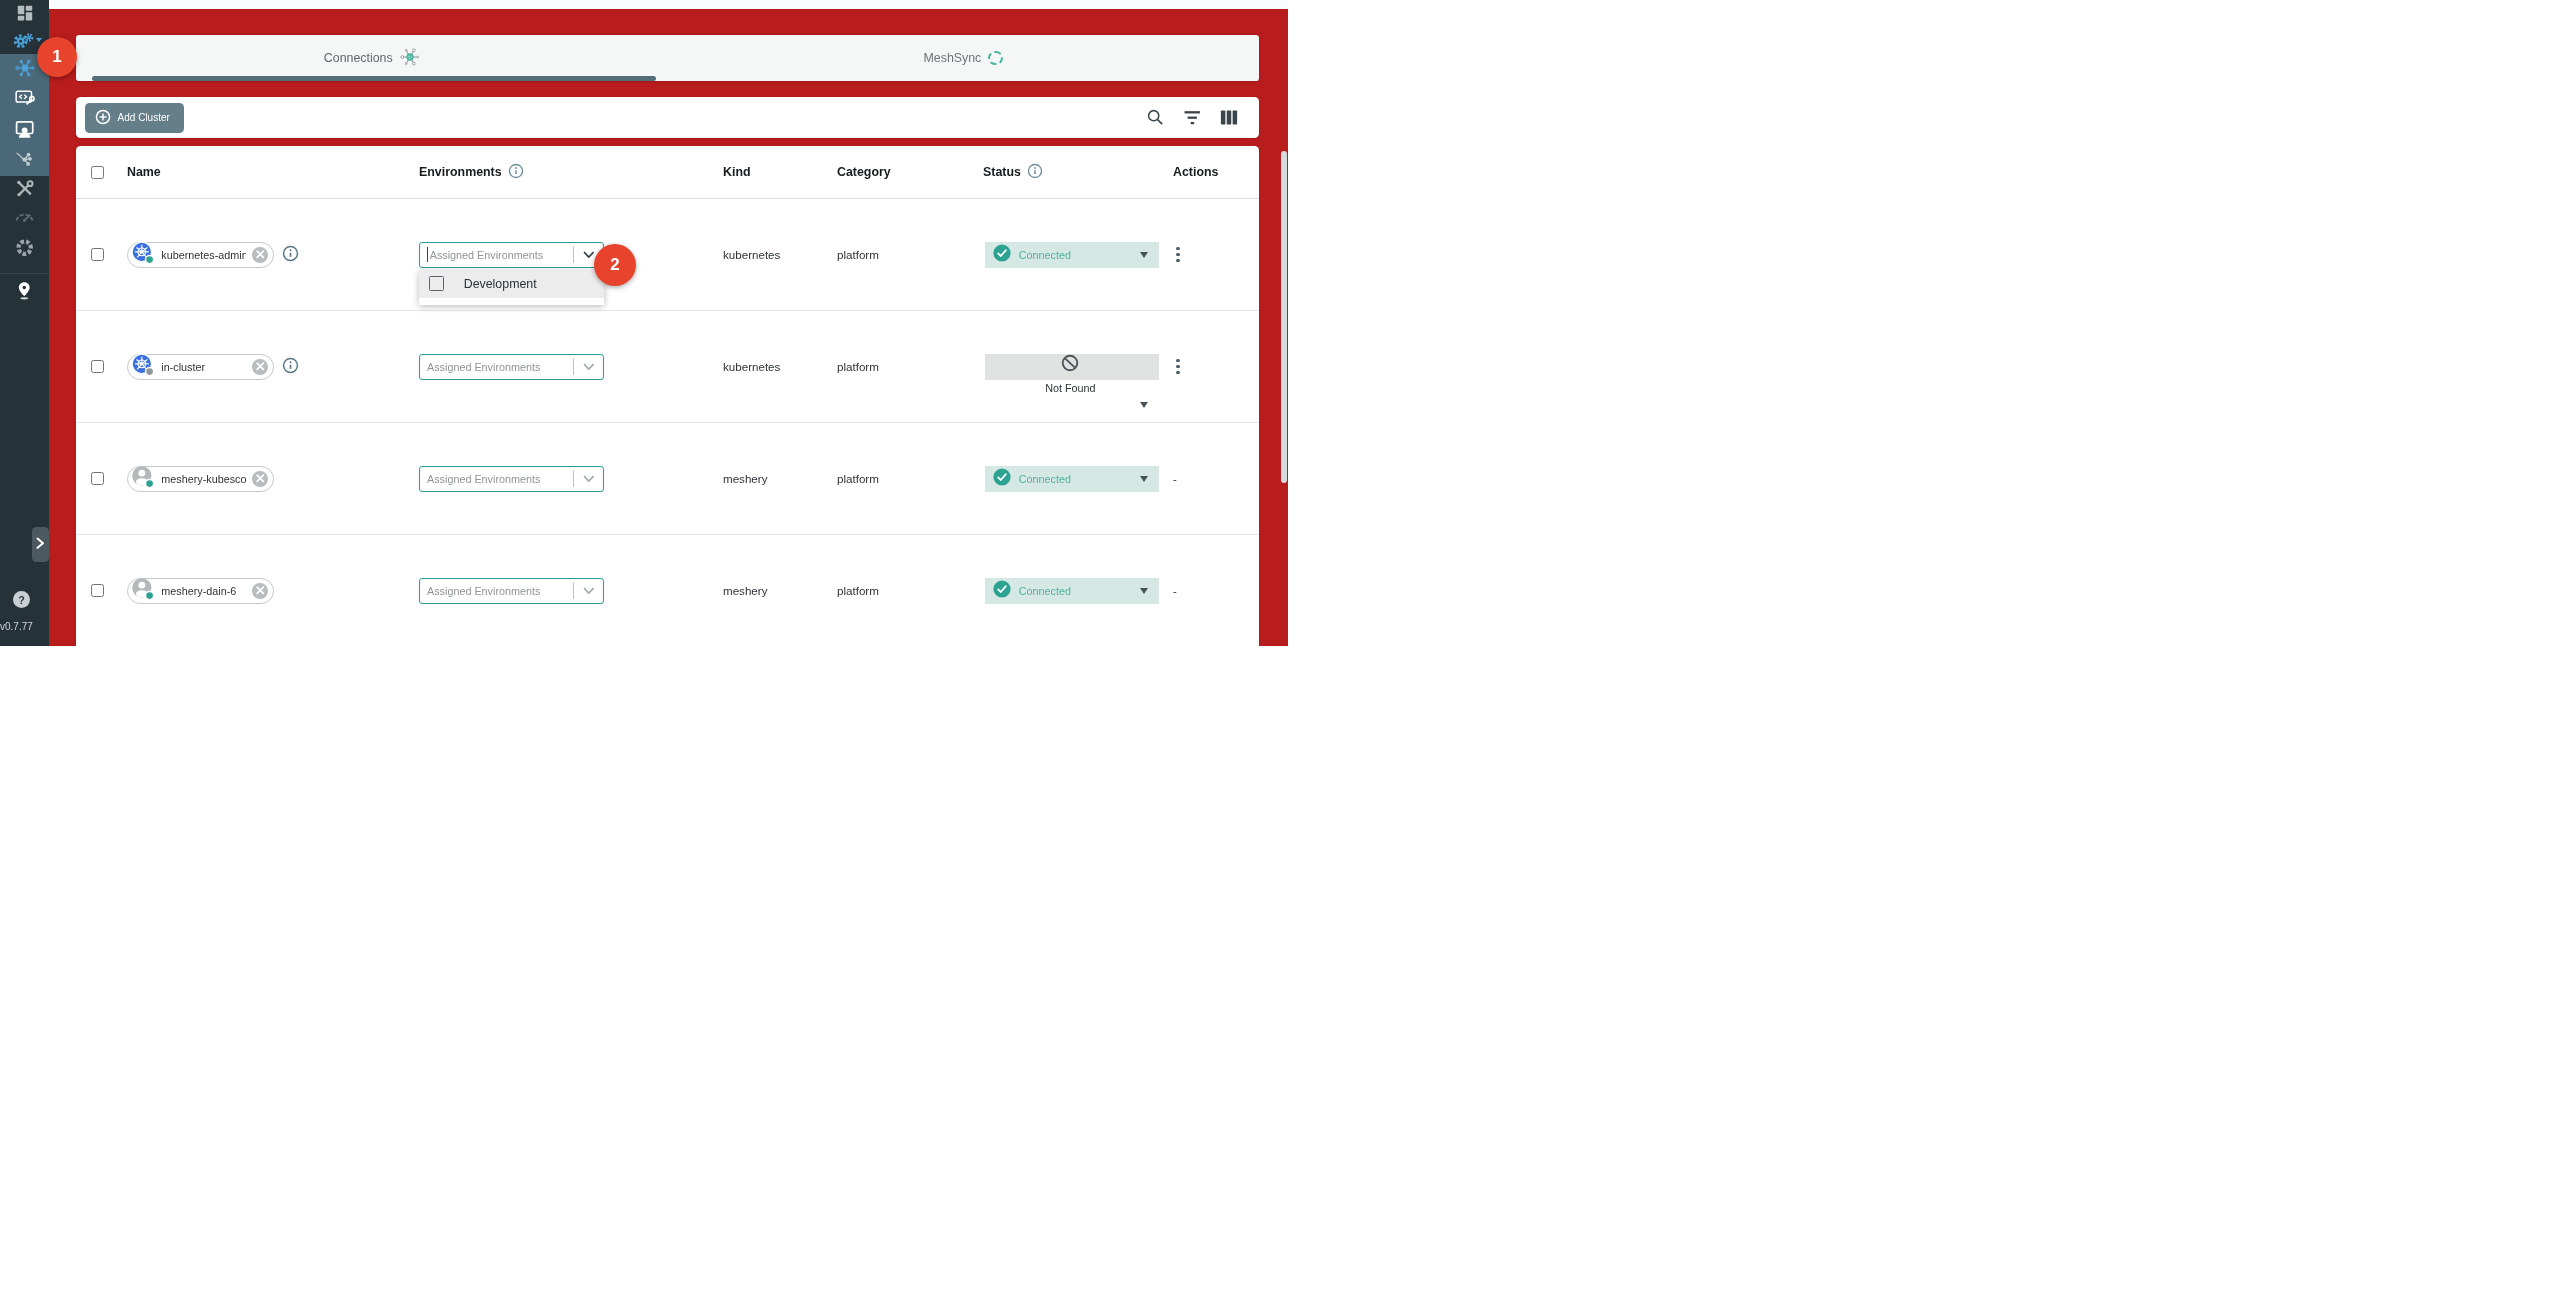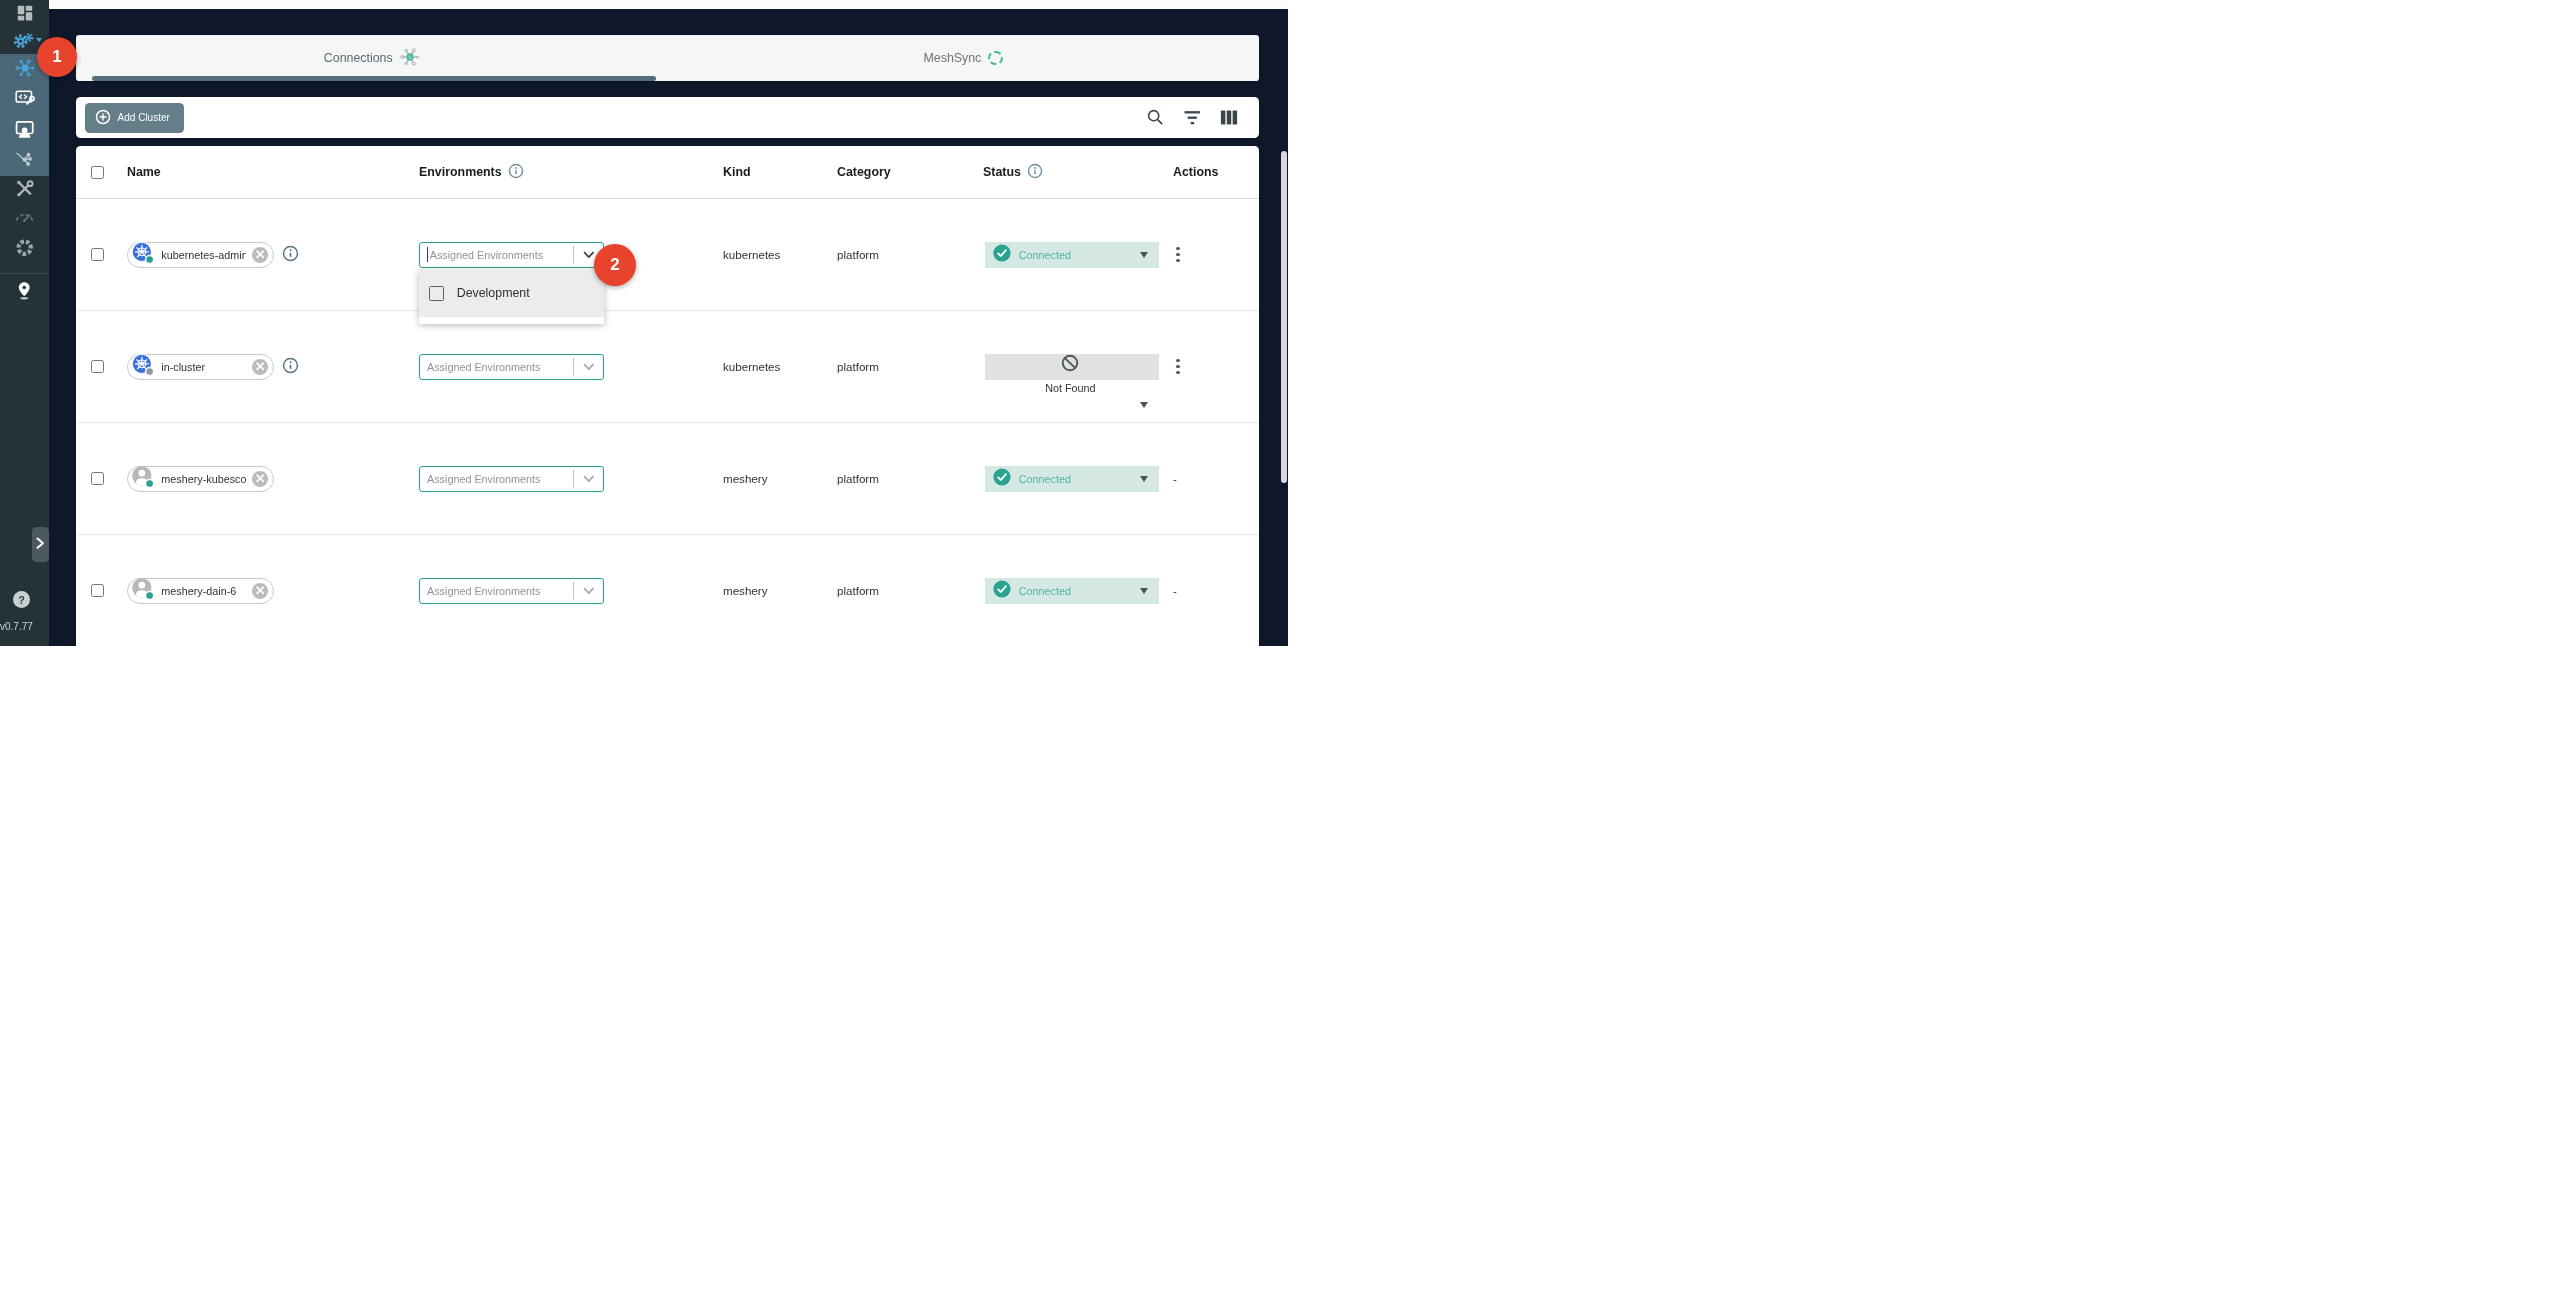--- a/index.html
+++ b/index.html
@@ -22,21 +22,21 @@
   .expander { position:absolute; left:32px; top:527px; width:17px; height:35px;
     background:#4d5961; border:none; border-radius:4.6px; color:#fff; font-size:12.4px; font-weight:700;
     display:flex; align-items:center; justify-content:center; cursor:pointer; }
   .help-circle { position:absolute; left:13px; top:591px; width:17px; height:17px; border-radius:50%;
     background:#c9d0d3; color:#323d44; font-weight:700; font-size:10.8px;
     display:flex; align-items:center; justify-content:center; cursor:pointer; }
   .version { position:absolute; left:0; top:621px; width:27px; text-align:center;
     font-size:10px; color:#cdd5d9; }
 
   
-  .main { position:absolute; left:49px; top:0; right:0; bottom:0; background:#0f172a; }
+  .main { position:absolute; left:49px; top:0; right:0; bottom:0; background:#b91c1c; }
   .topstrip { position:absolute; left:0; top:0; right:0; height:9.3px; background:#fbfcfd; }
 
   .tabs-card { position:absolute; left:27px; top:35px; width:1183px; height:46px;
     background:#f5f6f6; border-radius:3.1px; box-shadow:0 0.8px 2.3px rgba(0,0,0,.14);
     display:flex; }
   .tab { flex:1; display:flex; align-items:center; justify-content:center; gap:7px; cursor:pointer; }
   .tab-label-1 { font-size:12.4px; color:#5d6972; }
   .tab-label-2 { font-size:12.4px; color:#6d747a; }
   .meshsync-icon { width:14.7px; height:14.7px; border-radius:50%; border:2.3px dashed #43b79e; }
   .tab-indicator { position:absolute; left:16px; bottom:0; width:564px; height:5.4px;
@@ -76,21 +76,21 @@
   .env-select { width:185px; height:26px; background:#fff; border:1.2px solid #2a9c8d; border-radius:3.1px;
     display:flex; align-items:center; padding-left:7px; cursor:text; }
   .env-select.open { border-width:1.5px; }
   .text-caret { width:1.2px; height:14.7px; background:#3a3f42; margin-right:1.5px; }
   .placeholder { font-size:10.8px; color:#8e959a; white-space:nowrap; }
   .sel-divider { margin-left:auto; width:0.8px; height:17px; background:#c0c5c8; }
   .sel-chev { width:29px; display:flex; align-items:center; justify-content:center; cursor:pointer; }
 
   .env-dropdown { position:absolute; left:0; top:calc(50% + 14.7px); width:185px; z-index:20;
     background:#fff; box-shadow:0 2.3px 7px rgba(0,0,0,.28); }
-  .env-option { height:48px; background:#ececec; display:flex; align-items:center; gap:13px;
+  .env-option { height:29px; background:#ececec; display:flex; align-items:center; gap:20px;
     padding-left:10px; cursor:pointer; }
   .env-option .opt-check { width:14.7px; height:14.7px; border:1.5px solid #5b6367; border-radius:1.5px; background:transparent; }
   .opt-label { font-size:12.4px; color:#2b3237; }
   .dd-footer { height:7px; background:#fff; }
 
   .cell-text { font-size:11.6px; color:#2e3439; }
 
   .status-badge { width:174px; height:26px; margin-left:1.5px; display:flex; align-items:center;
     padding:0 10.8px 0 8.5px; gap:7.7px; cursor:pointer; }
   .status-badge.connected { background:#d6e8e4; }

